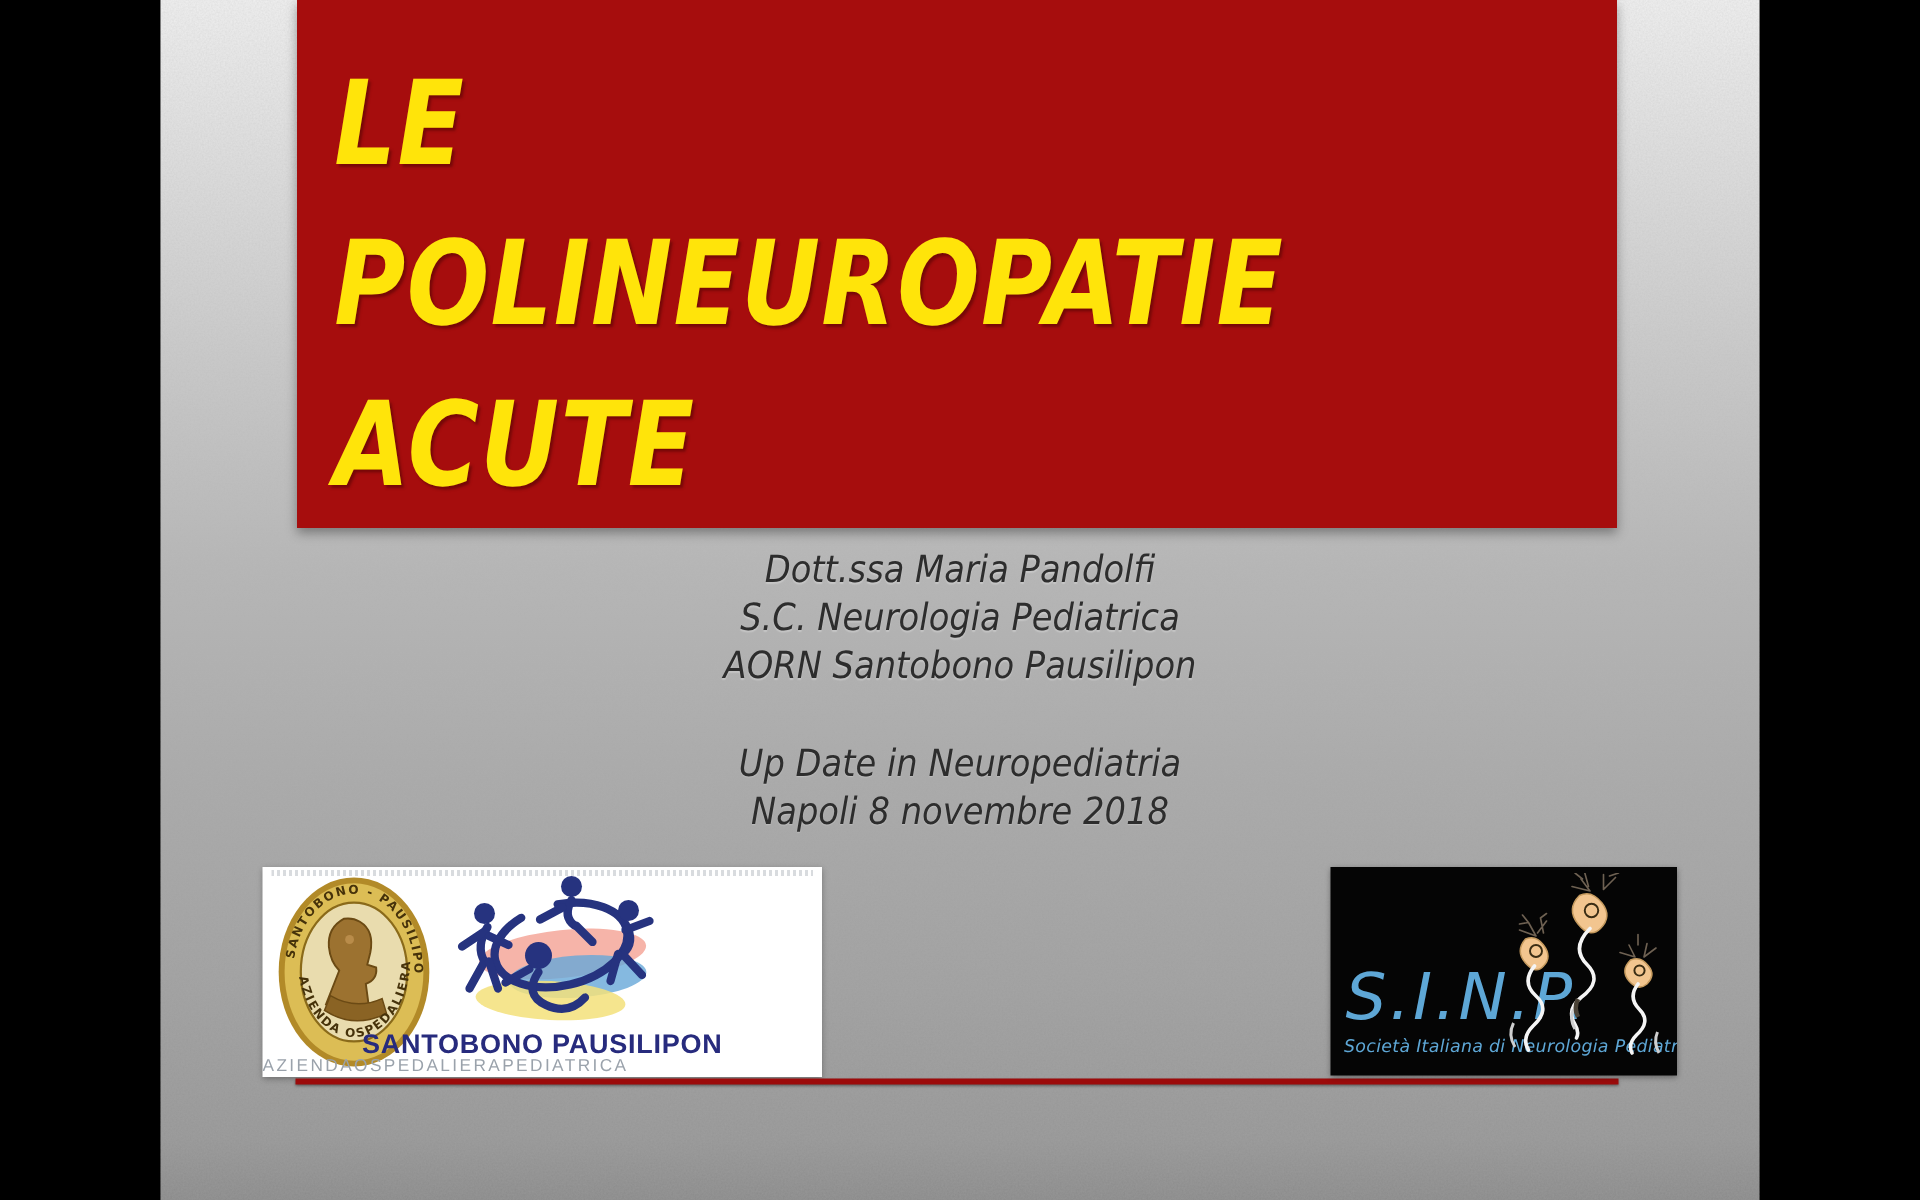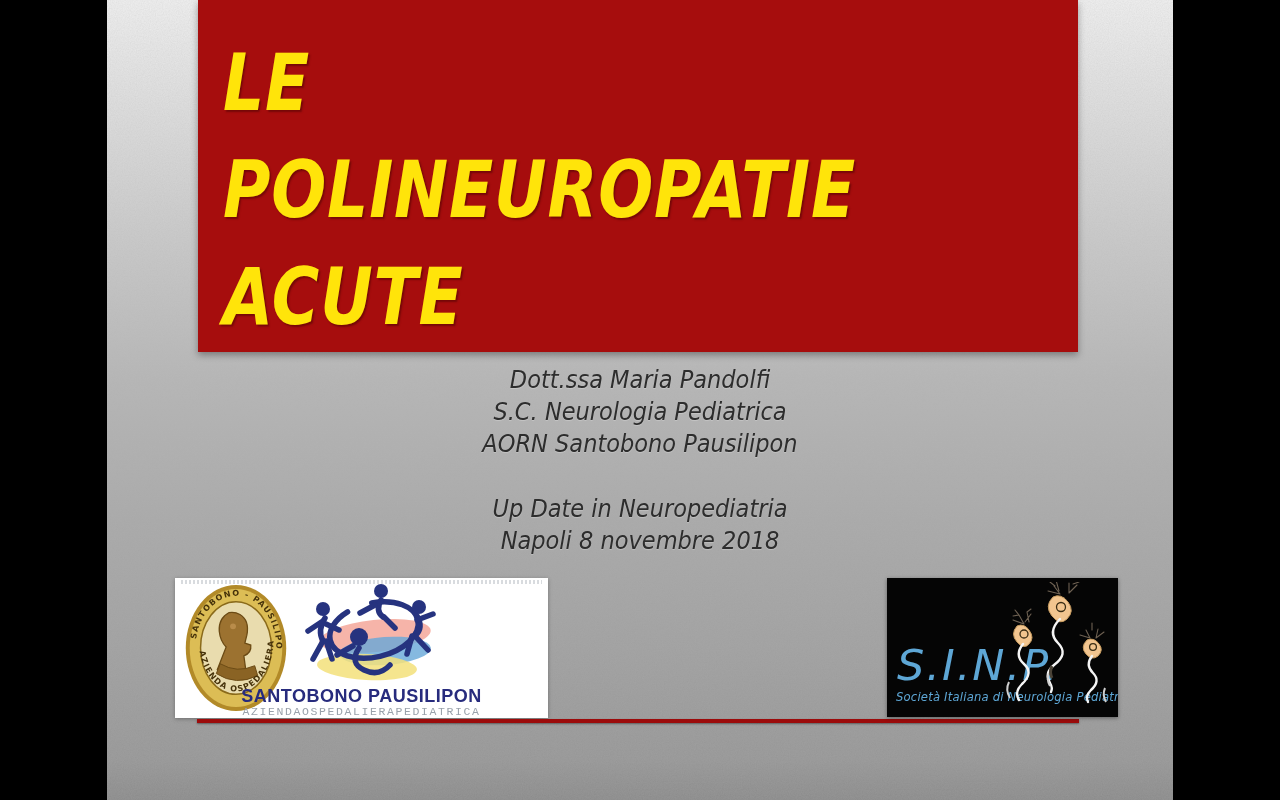--- a/index.html
+++ b/index.html
@@ -44,22 +44,22 @@
   
   .logo-santobono{position:absolute;left:68px;top:578px;width:373px;height:140px;
     background:#fff;box-shadow:0 1px 4px rgba(0,0,0,.3);overflow:hidden;}
   .fineprint{position:absolute;left:6px;top:2px;width:361px;height:4px;opacity:.55;
     background:repeating-linear-gradient(90deg,#b9bec4 0 2px,transparent 2px 4px);}
   .seal{position:absolute;left:8px;top:5px;}
   .dance{position:absolute;left:120px;top:2px;}
   .santo-name{position:absolute;left:0;top:108px;width:100%;text-align:center;
     color:var(--santobono-navy);font-family:"Liberation Sans",sans-serif;
     font-weight:bold;font-size:18px;letter-spacing:.5px;}
-  .santo-subname{position:absolute;left:0;top:127px;width:100%;text-align:center;
-    color:var(--santobono-gray);font-family:Liberation Mono, monospace;
+  .santo-subname{position:absolute;left:0;top:127px;width:100%;text-align:left;
+    color:var(--santobono-gray);font-family:Liberation Sans, sans-serif;
     font-size:11.5px;letter-spacing:1.6px;}
   
   .logo-sinp{position:absolute;left:780px;top:578px;width:231px;height:139px;
     background:#050505;overflow:hidden;box-shadow:0 1px 4px rgba(0,0,0,.4);font-style:italic;}
   .sinp-acronym{position:absolute;left:10px;top:62px;color:var(--sinp-blue);
     font-size:43px;font-weight:normal;letter-spacing:2px;}
   .sinp-fullname{position:absolute;left:9px;top:112px;width:220px;
     color:var(--sinp-blue);font-size:11.6px;letter-spacing:.2px;white-space:nowrap;}
   .neurons{position:absolute;right:4px;top:4px;}
 </style>

